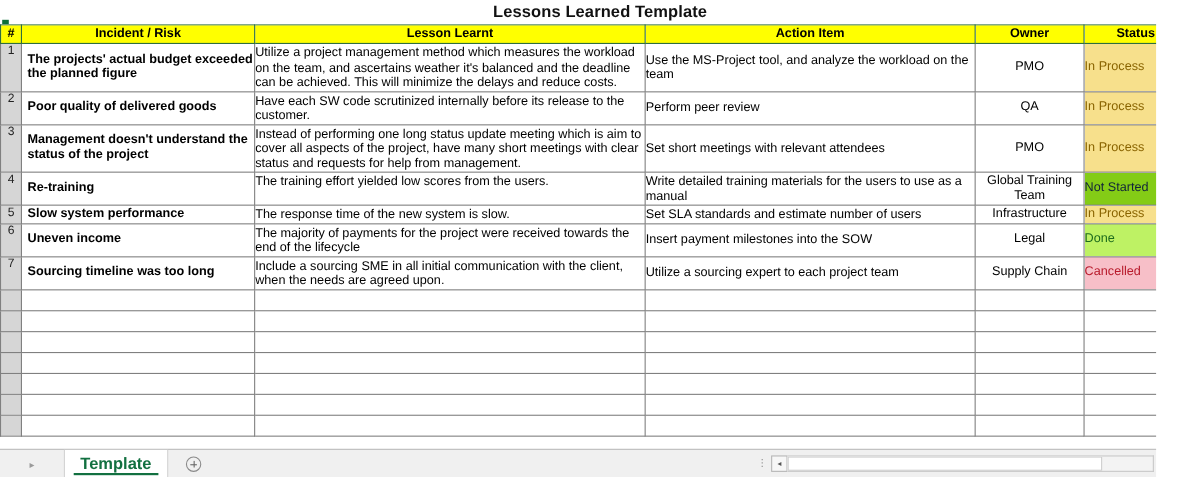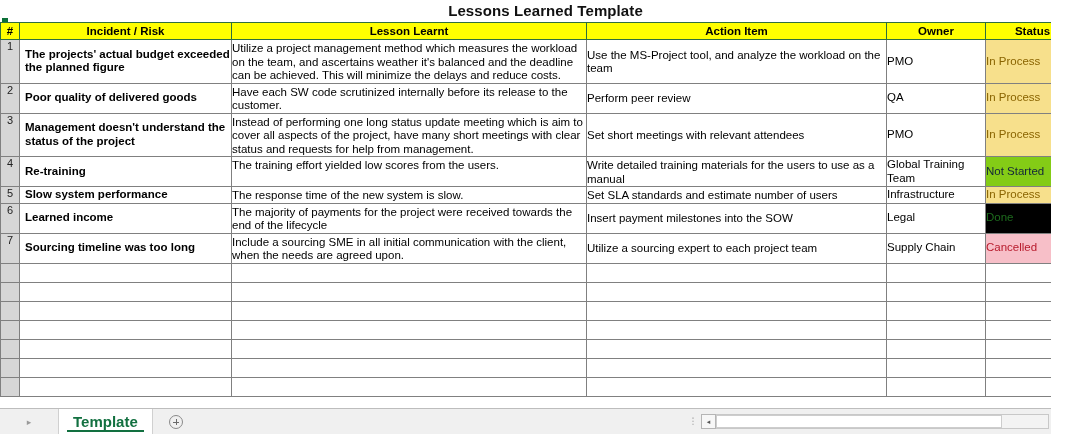--- a/index.html
+++ b/index.html
@@ -108,20 +108,21 @@
     font-weight: bold;
     vertical-align: middle;
     padding-left: 5px;
   }
   td.cell.lesson, td.cell.action {
     vertical-align: top;
     padding-top: 2px;
   }
   td.cell.action { vertical-align: middle; }
   td.cell.owner {
+    text-align: center;
     vertical-align: middle;
     margin-left: 44px;
   }
   td.cell.status {
     text-align: left;
     vertical-align: middle;
     font-size: 11.5px;
   }
 
   
@@ -295,25 +296,25 @@
           <tr>
             <td class="rownum">5</td>
             <td class="cell incident">Slow system performance</td>
             <td class="cell lesson">The response time of the new system is slow.</td>
             <td class="cell action">Set SLA standards and estimate number of users</td>
             <td class="cell owner">Infrastructure</td>
             <td class="cell status" style="background: rgb(247, 224, 140); color: rgb(138, 100, 0);">In Process</td>
           </tr>
           <tr>
             <td class="rownum">6</td>
-            <td class="cell incident">Learned income</td>
+            <td class="cell incident">Uneven income</td>
             <td class="cell lesson">The majority of payments for the project were received towards the end of the lifecycle</td>
             <td class="cell action">Insert payment milestones into the SOW</td>
             <td class="cell owner">Legal</td>
-            <td class="cell status" style="background: #000000; color: rgb(29, 107, 29);">Done</td>
+            <td class="cell status" style="background: #bef264; color: rgb(29, 107, 29);">Done</td>
           </tr>
           <tr>
             <td class="rownum">7</td>
             <td class="cell incident">Sourcing timeline was too long</td>
             <td class="cell lesson">Include a sourcing SME in all initial communication with the client, when the needs are agreed upon.</td>
             <td class="cell action">Utilize a sourcing expert to each project team</td>
             <td class="cell owner">Supply Chain</td>
             <td class="cell status" style="background: rgb(247, 191, 200); color: rgb(184, 27, 44);">Cancelled</td>
           </tr>
           <tr class="empty">

